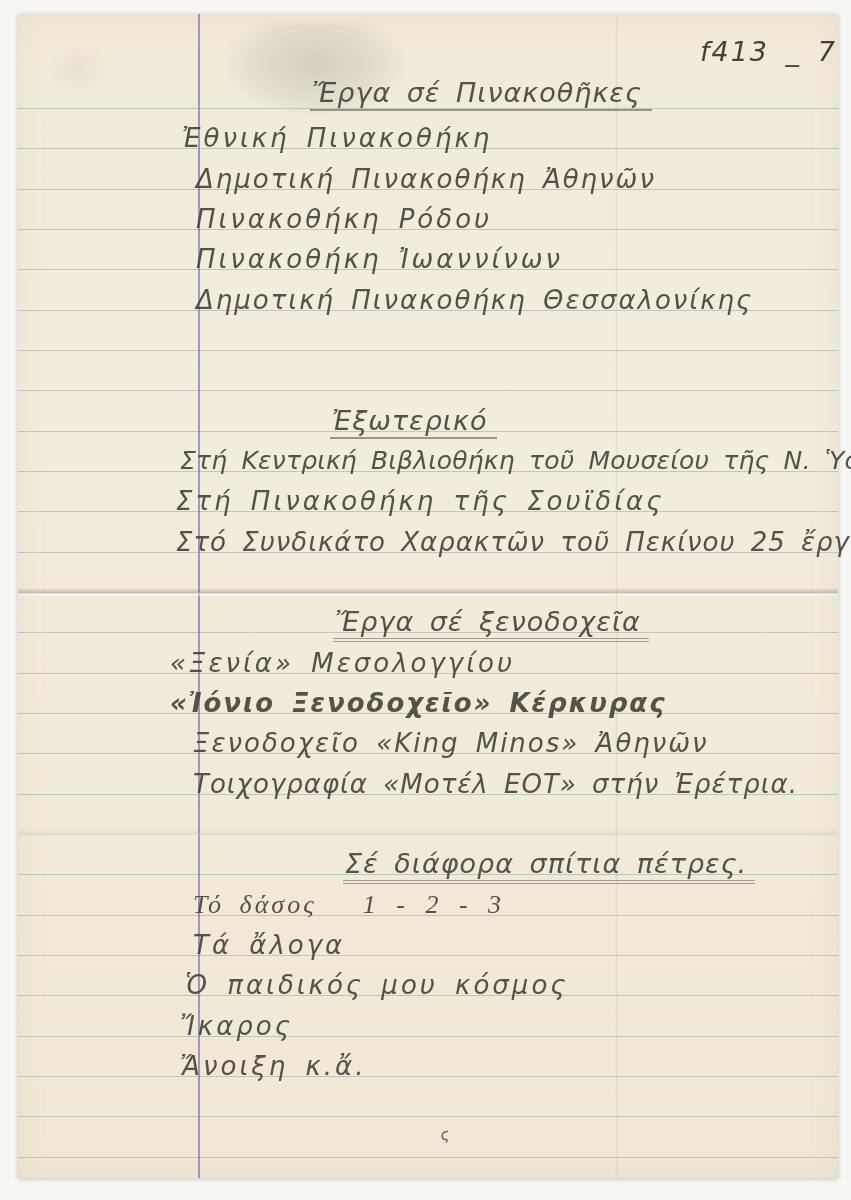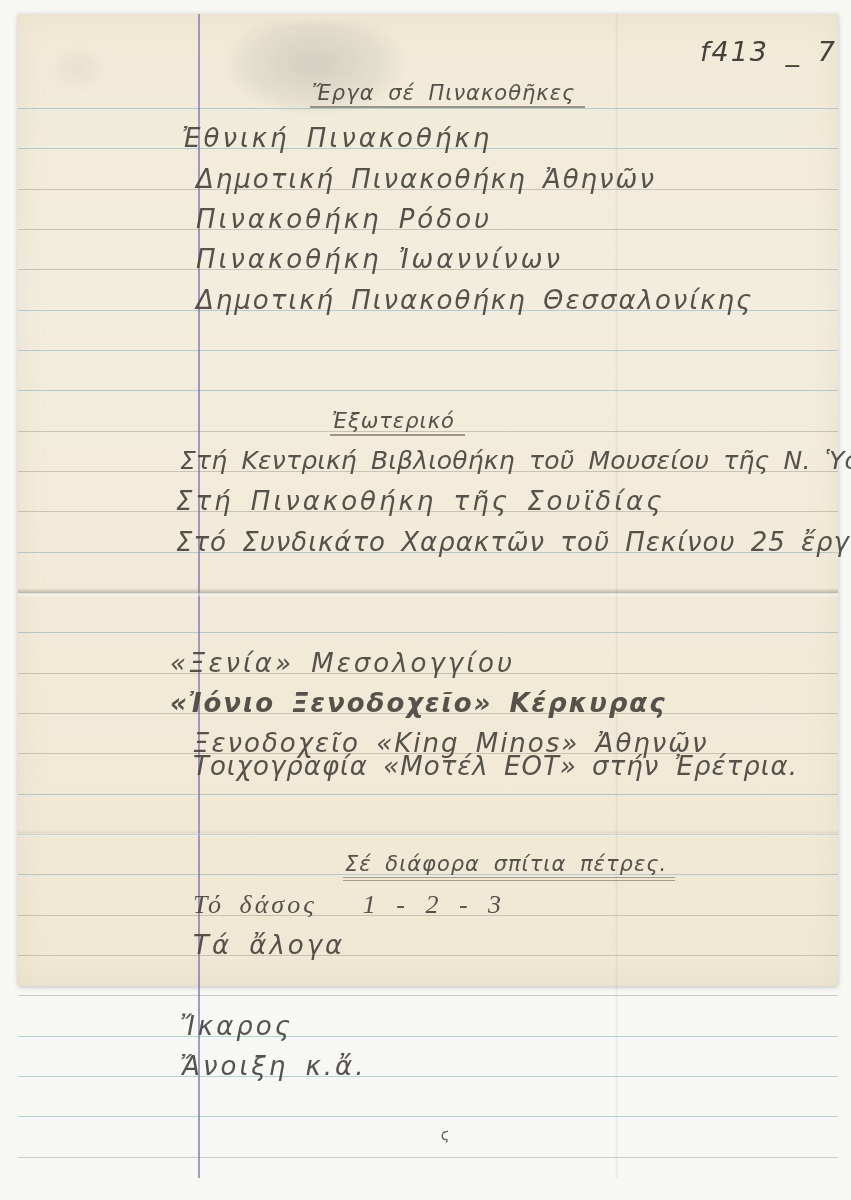--- a/index.html
+++ b/index.html
@@ -4,21 +4,21 @@
 <style>
   html,body{margin:0;padding:0;}
   body{
     width:851px;height:1200px;
     background:#f7f7f4;
     position:relative;
     font-family:"DejaVu Sans",sans-serif;
     overflow:hidden;
   }
   .paper{
-    position:absolute;left:18px;top:14px;width:820px;height:972px;
+    position:absolute;left:18px;top:14px;width:820px;height:1164px;
     background:linear-gradient(180deg,#f1ead7 0%,#f3edde 30%,#f2ebd9 55%,#f0e8d4 100%);
     box-shadow:0 1px 5px rgba(0,0,0,0.22), inset 0 0 30px rgba(170,150,110,0.12);
   }
   .ruling{
     position:absolute;left:0;top:94px;width:820px;height:1051px;
     background:repeating-linear-gradient(to bottom,
       rgba(125,155,160,0.45) 0px, rgba(125,155,160,0.45) 1px,
       rgba(0,0,0,0) 1px, rgba(0,0,0,0) 40.33px);
   }
   .margin-line{
@@ -55,21 +55,21 @@
     line-height:34px;
     font-size:26px;
     white-space:nowrap;
     word-spacing:6px;
   }
   .ls0{letter-spacing:0.2px}
   .ls1{letter-spacing:1px}
   .ls2{letter-spacing:2px}
   .ls3{letter-spacing:3px}
   .fs25{font-size:25px}
-  .fs27{font-size:21px}
+  .fs27{font-size:27px}
   .u1{border-bottom:2px solid rgba(100,92,80,0.60);padding:0 10px 1px 2px;}
   .u2{border-bottom:4px double rgba(100,92,80,0.55);padding:0 8px 1px 2px;}
   .annotation{font-size:27px;letter-spacing:2px;color:rgba(58,56,52,0.95);}
   .numbers{margin-left:46px;letter-spacing:4px;}
   .ink-mark{
     position:absolute;left:422px;top:1112px;font-size:15px;font-style:italic;
     color:rgba(60,58,54,0.8);transform:rotate(-18deg);
   }
 </style>
 </head>
@@ -91,25 +91,27 @@
   <div class="hw ls2" style="left:178px;top:148px;">Δημοτική Πινακοθήκη Ἀθηνῶν</div>
   <div class="hw ls3" style="left:178px;top:188px;">Πινακοθήκη Ρόδου</div>
   <div class="hw ls3" style="left:178px;top:228px;">Πινακοθήκη Ἰωαννίνων</div>
   <div class="hw ls2" style="left:178px;top:269px;">Δημοτική Πινακοθήκη Θεσσαλονίκης</div>
 
   <div class="hw fs27 ls1" style="left:312px;top:390px;"><span class="u1">Ἐξωτερικό</span></div>
   <div class="hw fs25 ls0" style="left:162px;top:430px;">Στή Κεντρική Βιβλιοθήκη τοῦ Μουσείου τῆς Ν. Ὑόρκης</div>
   <div class="hw ls3" style="left:158px;top:470px;">Στή Πινακοθήκη τῆς Σουϊδίας</div>
   <div class="hw ls1" style="left:158px;top:511px;">Στό Συνδικάτο Χαρακτῶν τοῦ Πεκίνου 25 ἔργα.</div>
 
+  <div class="hw fs27 ls1" style="left:315px;top:591px;"><span class="u2">Ἔργα σέ ξενοδοχεῖα</span></div>
   <div class="hw ls3" style="left:152px;top:632px;text-align:center;">«Ξενία» Μεσολογγίου</div>
   <div class="hw ls2" style="left:152px;top:672px;font-weight:bold;">«Ἰόνιο Ξενοδοχεῖο» Κέρκυρας</div>
   <div class="hw ls2" style="left:175px;top:712px;">Ξενοδοχεῖο «King Minos» Ἀθηνῶν</div>
-  <div class="hw ls1" style="left:175px;top:735px;">Τοιχογραφία «Μοτέλ ΕΟΤ» στήν Ἐρέτρια.</div>
+  <div class="hw ls1" style="left:175px;top:753px;">Τοιχογραφία «Μοτέλ ΕΟΤ» στήν Ἐρέτρια.</div>
 
   <div class="hw fs27 ls1" style="left:325px;top:833px;"><span class="u2">Σέ διάφορα σπίτια πέτρες.</span></div>
   <div class="hw ls3" style="left:175px;top:874px;font-family:Liberation Serif, serif;"><span>Τό δάσος</span><span class="numbers">1 - 2 - 3</span></div>
   <div class="hw ls3" style="left:175px;top:914px;">Τά ἄλογα</div>
+  <div class="hw ls3" style="left:167px;top:954px;">Ὁ παιδικός μου κόσμος</div>
   <div class="hw ls3" style="left:162px;top:995px;">Ἴκαρος</div>
   <div class="hw ls3" style="left:162px;top:1035px;">Ἄνοιξη κ.ἄ.</div>
 
   <div class="ink-mark">ϛ</div>
 </div>
 
 </body></html>

